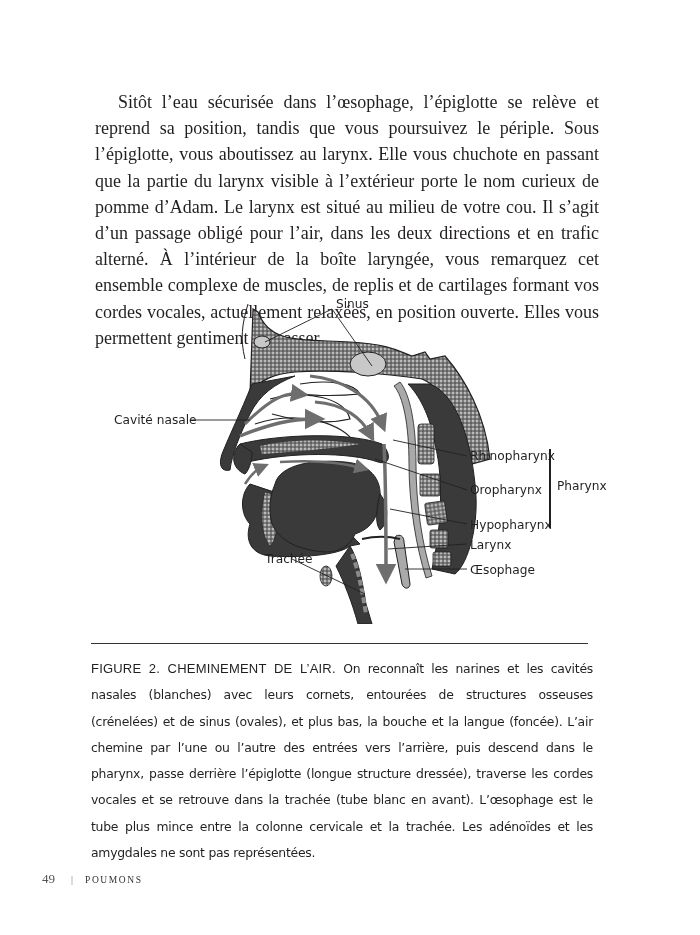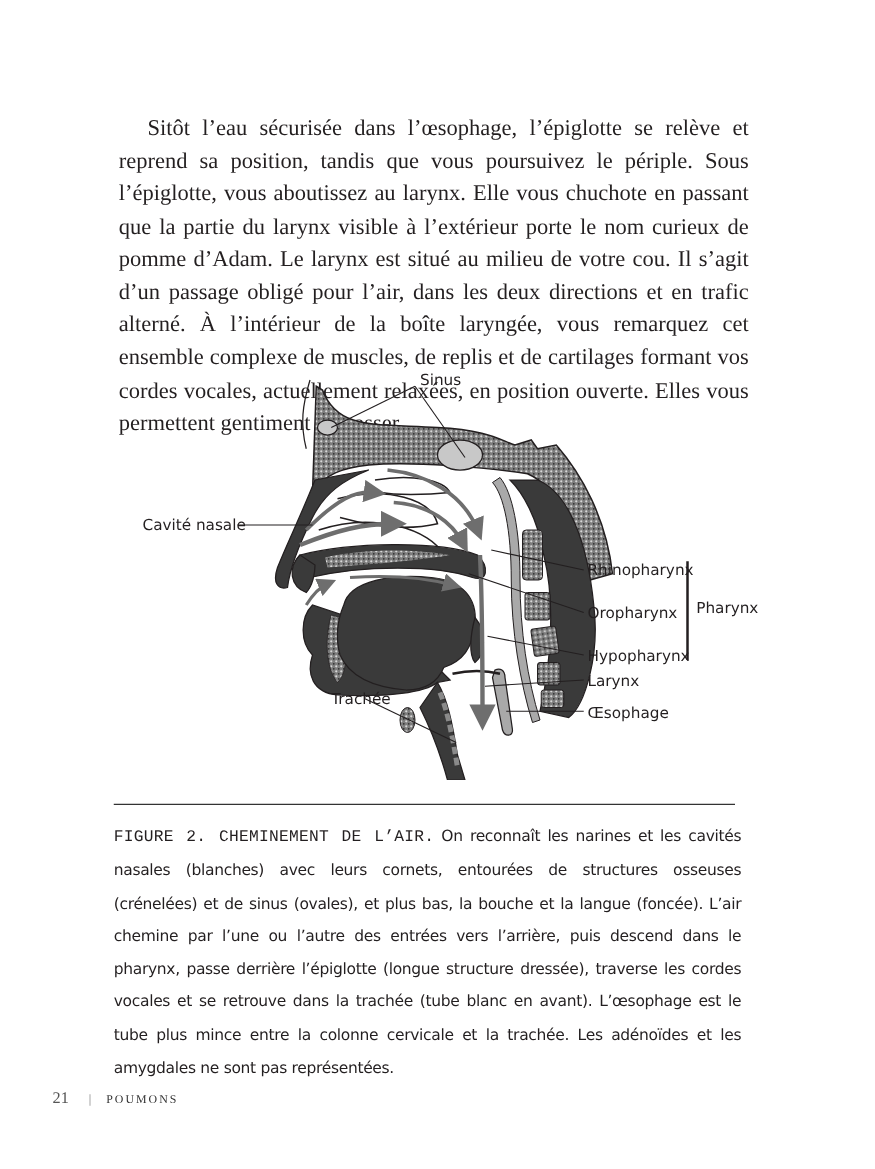--- a/index.html
+++ b/index.html
@@ -15,21 +15,21 @@
     .figure svg { width: 510px; height: 340px; display: block; }
     .lbl { font-family: "DejaVu Sans", "Liberation Sans", sans-serif; font-size: 12.2px; fill: #231f20; }
     .rule { position: absolute; left: 91px; top: 643px; width: 497px; height: 1px; background: #333; }
     .caption {
       position: absolute; left: 91px; top: 656px; width: 502px;
       font-family: "DejaVu Sans", "Liberation Sans", sans-serif;
       font-size: 12.4px; line-height: 26.3px; color: #231f20;
       text-align: justify; margin: 0; letter-spacing: -0.25px;
     }
     .caption .fig-title {
-      font-family: Liberation Mono, monospace;
+      font-family: Liberation Sans, sans-serif;
       font-size: 13px; letter-spacing: 0.2px; text-transform: uppercase;
     }
     .footer { position: absolute; left: 42px; top: 869px; font-family: "Liberation Serif", serif; color: #555; }
     .footer .pg { font-size: 13px; }
     .footer .sep { font-size: 10px; margin: 0 12px 0 16px; color: #777; }
     .footer .sect { font-size: 9.5px; letter-spacing: 1.6px; text-transform: uppercase; color: #333; }
   </style>
 </head>
 <body>
 
@@ -123,14 +123,14 @@
     <text class="lbl" x="370" y="290">Œsophage</text>
     <text class="lbl" x="165" y="279">Trachée</text>
   </svg>
 </div>
 
 <div class="rule"></div>
 
 <p class="caption"><span class="fig-title">Figure 2. Cheminement de l’air.</span><span> On reconnaît les narines et les cavités nasales (blanches) avec leurs cornets, entourées de structures osseuses (crénelées) et de sinus (ovales), et plus bas, la bouche et la langue (foncée). L’air chemine par l’une ou l’autre des entrées vers l’arrière, puis descend dans le pharynx, passe derrière l’épiglotte (longue structure dressée), traverse les cordes vocales et se retrouve dans la trachée (tube blanc en avant). L’œsophage est le tube plus mince entre la colonne cervicale et la trachée. Les adénoïdes et les amygdales ne sont pas représentées.</span></p>
 
 <div class="footer">
-  <span class="pg">21</span><span class="sep">|</span><span class="sect">Poumons</span>
+  <span class="pg">49</span><span class="sep">|</span><span class="sect">Poumons</span>
 </div>
 
 </body></html>

